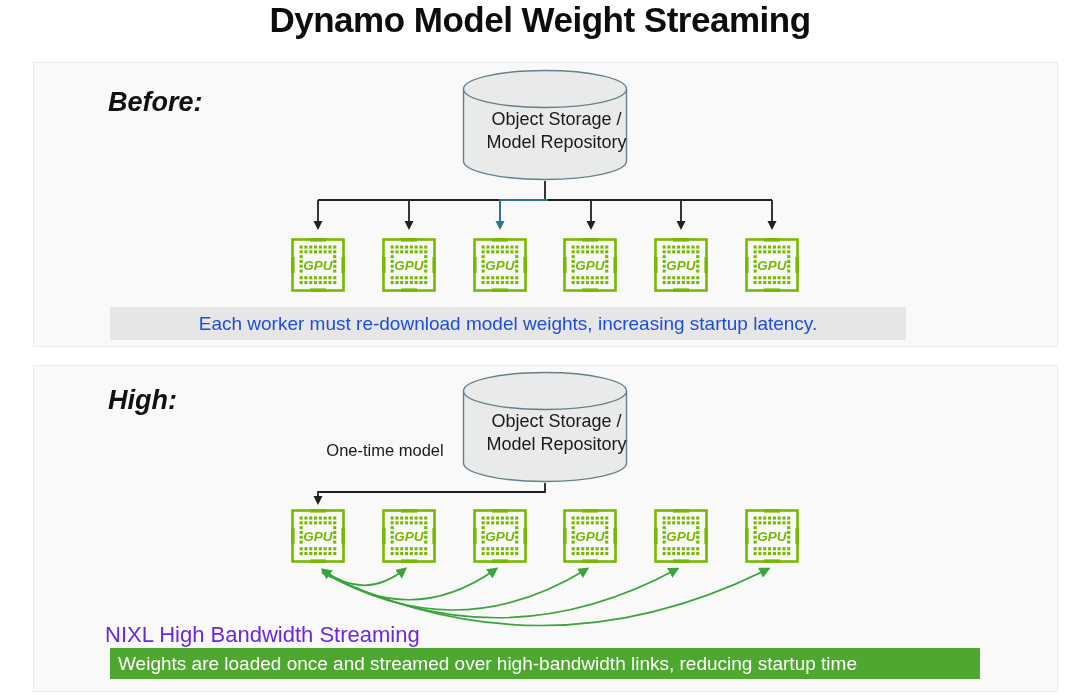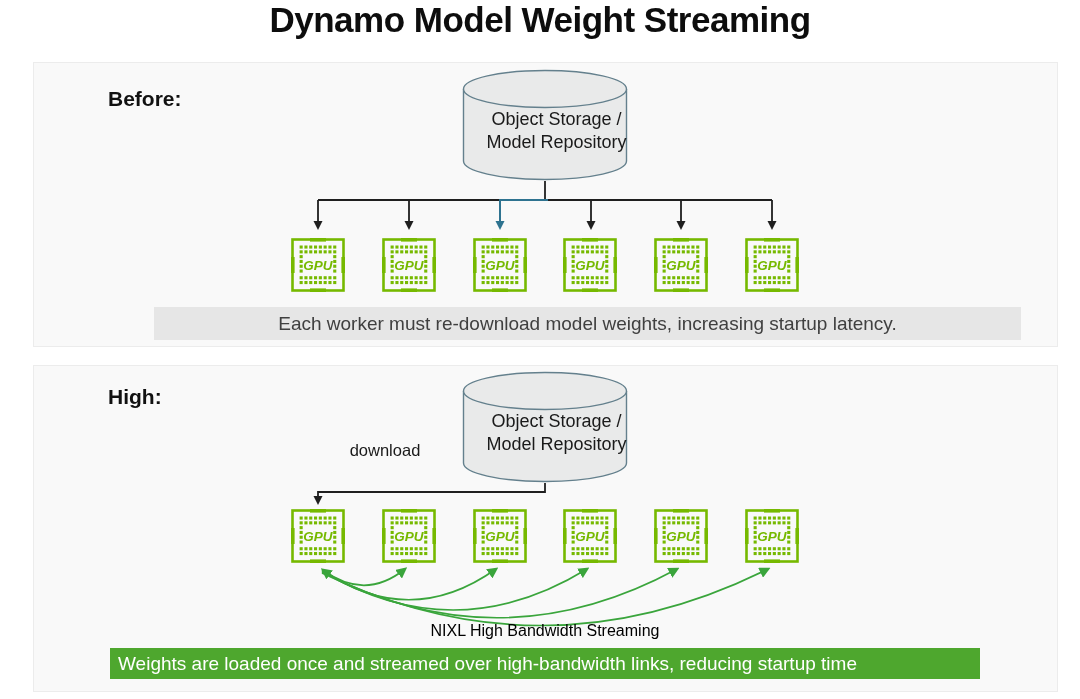--- a/index.html
+++ b/index.html
@@ -29,21 +29,21 @@
     font-size:35px;font-weight:800;letter-spacing:-0.5px;
     color:#0d0d0d;line-height:48px;
   }
   .panel{
     background:var(--panel-bg);
     border:1px solid var(--panel-border);
   }
   .panel-before{left:33px;top:62px;width:1025px;height:285px;}
   .panel-after{left:33px;top:365px;width:1025px;height:327px;}
   .phase-label{
-    font-size:21px;font-weight:bold;color:#111;
+    font-size:27px;font-weight:bold;color:#111;font-style:italic;
   }
   .overlay{
     left:0;top:0;width:1080px;height:699px;
     pointer-events:none;
   }
   .st-dark{stroke:var(--connector-dark);stroke-width:1.8;fill:none;}
   .fl-dark{fill:var(--connector-dark);}
   .st-teal{stroke:var(--connector-teal);stroke-width:2;fill:none;}
   .fl-teal{fill:var(--connector-teal);}
   .st-green{stroke:var(--arrow-green);stroke-width:1.7;fill:none;}
@@ -56,38 +56,38 @@
   .cyl-label{
     position:absolute;left:0;right:0;top:39px;
     text-align:center;font-size:18px;line-height:23px;color:#1a1a1a;margin-left:23px;
   }
   .gpu-row{
     left:289px;width:512px;height:58px;
     display:flex;justify-content:space-between;font-style:italic;
   }
   .gpu-icon{width:58px;height:58px;display:block;}
   .gray-banner{
-    left:110px;top:307px;width:867px;height:33px;
+    left:110px;top:307px;width:796px;height:33px;
     background:var(--gray-banner-bg);
     text-align:center;line-height:33px;
-    font-size:19px;color:#404040;margin-left:44px;
+    font-size:19px;color:#1d4ed8;
   }
   .green-banner{
     left:110px;top:648px;width:870px;height:31px;
     background:var(--banner-green);
     line-height:31px;padding-left:8px;
     font-size:19px;color:#ffffff;
   }
   .download-note{
     left:299px;top:440px;width:172px;
     text-align:center;font-size:16.5px;line-height:21px;color:#1a1a1a;
   }
   .streaming-label{
     left:105px;top:622px;width:880px;
-    text-align:center;font-size:16px;color:#000000;
+    text-align:left;font-size:22px;color:#6d28d9;
   }
 </style>
 </head>
 <body>
 
 <div class="abs page-title">Dynamo Model Weight Streaming</div>
 
 <div class="abs panel panel-before"></div>
 <div class="abs panel panel-after"></div>
 
@@ -451,21 +451,21 @@
     <path class="cyl-body" d="M1.5,20 V92 A81.5,18.5 0 0 0 164.5,92 V20"></path>
     <ellipse class="cyl-top" cx="83" cy="20" rx="81.5" ry="18.5"></ellipse>
   </svg>
   <div class="cyl-label">
     <div>Object Storage /</div>
     <div>Model Repository</div>
   </div>
 </div>
 
 <div class="abs download-note">
-  <div>download</div>
+  <div>One-time model</div>
 </div>
 
 <div class="abs gpu-row" style="top:507px">
     <svg class="gpu-icon" viewBox="0 0 58 58">
     <rect x="3.5" y="3.5" width="51" height="51" fill="none" stroke="#76b900" stroke-width="2.6"></rect>
     <rect x="21" y="2" width="16" height="3.6" fill="#76b900"></rect>
     <rect x="21" y="52.4" width="16" height="3.6" fill="#76b900"></rect>
     <rect x="2" y="21" width="3.6" height="16" fill="#76b900"></rect>
     <rect x="52.4" y="21" width="3.6" height="16" fill="#76b900"></rect>
     <g fill="#76b900">

